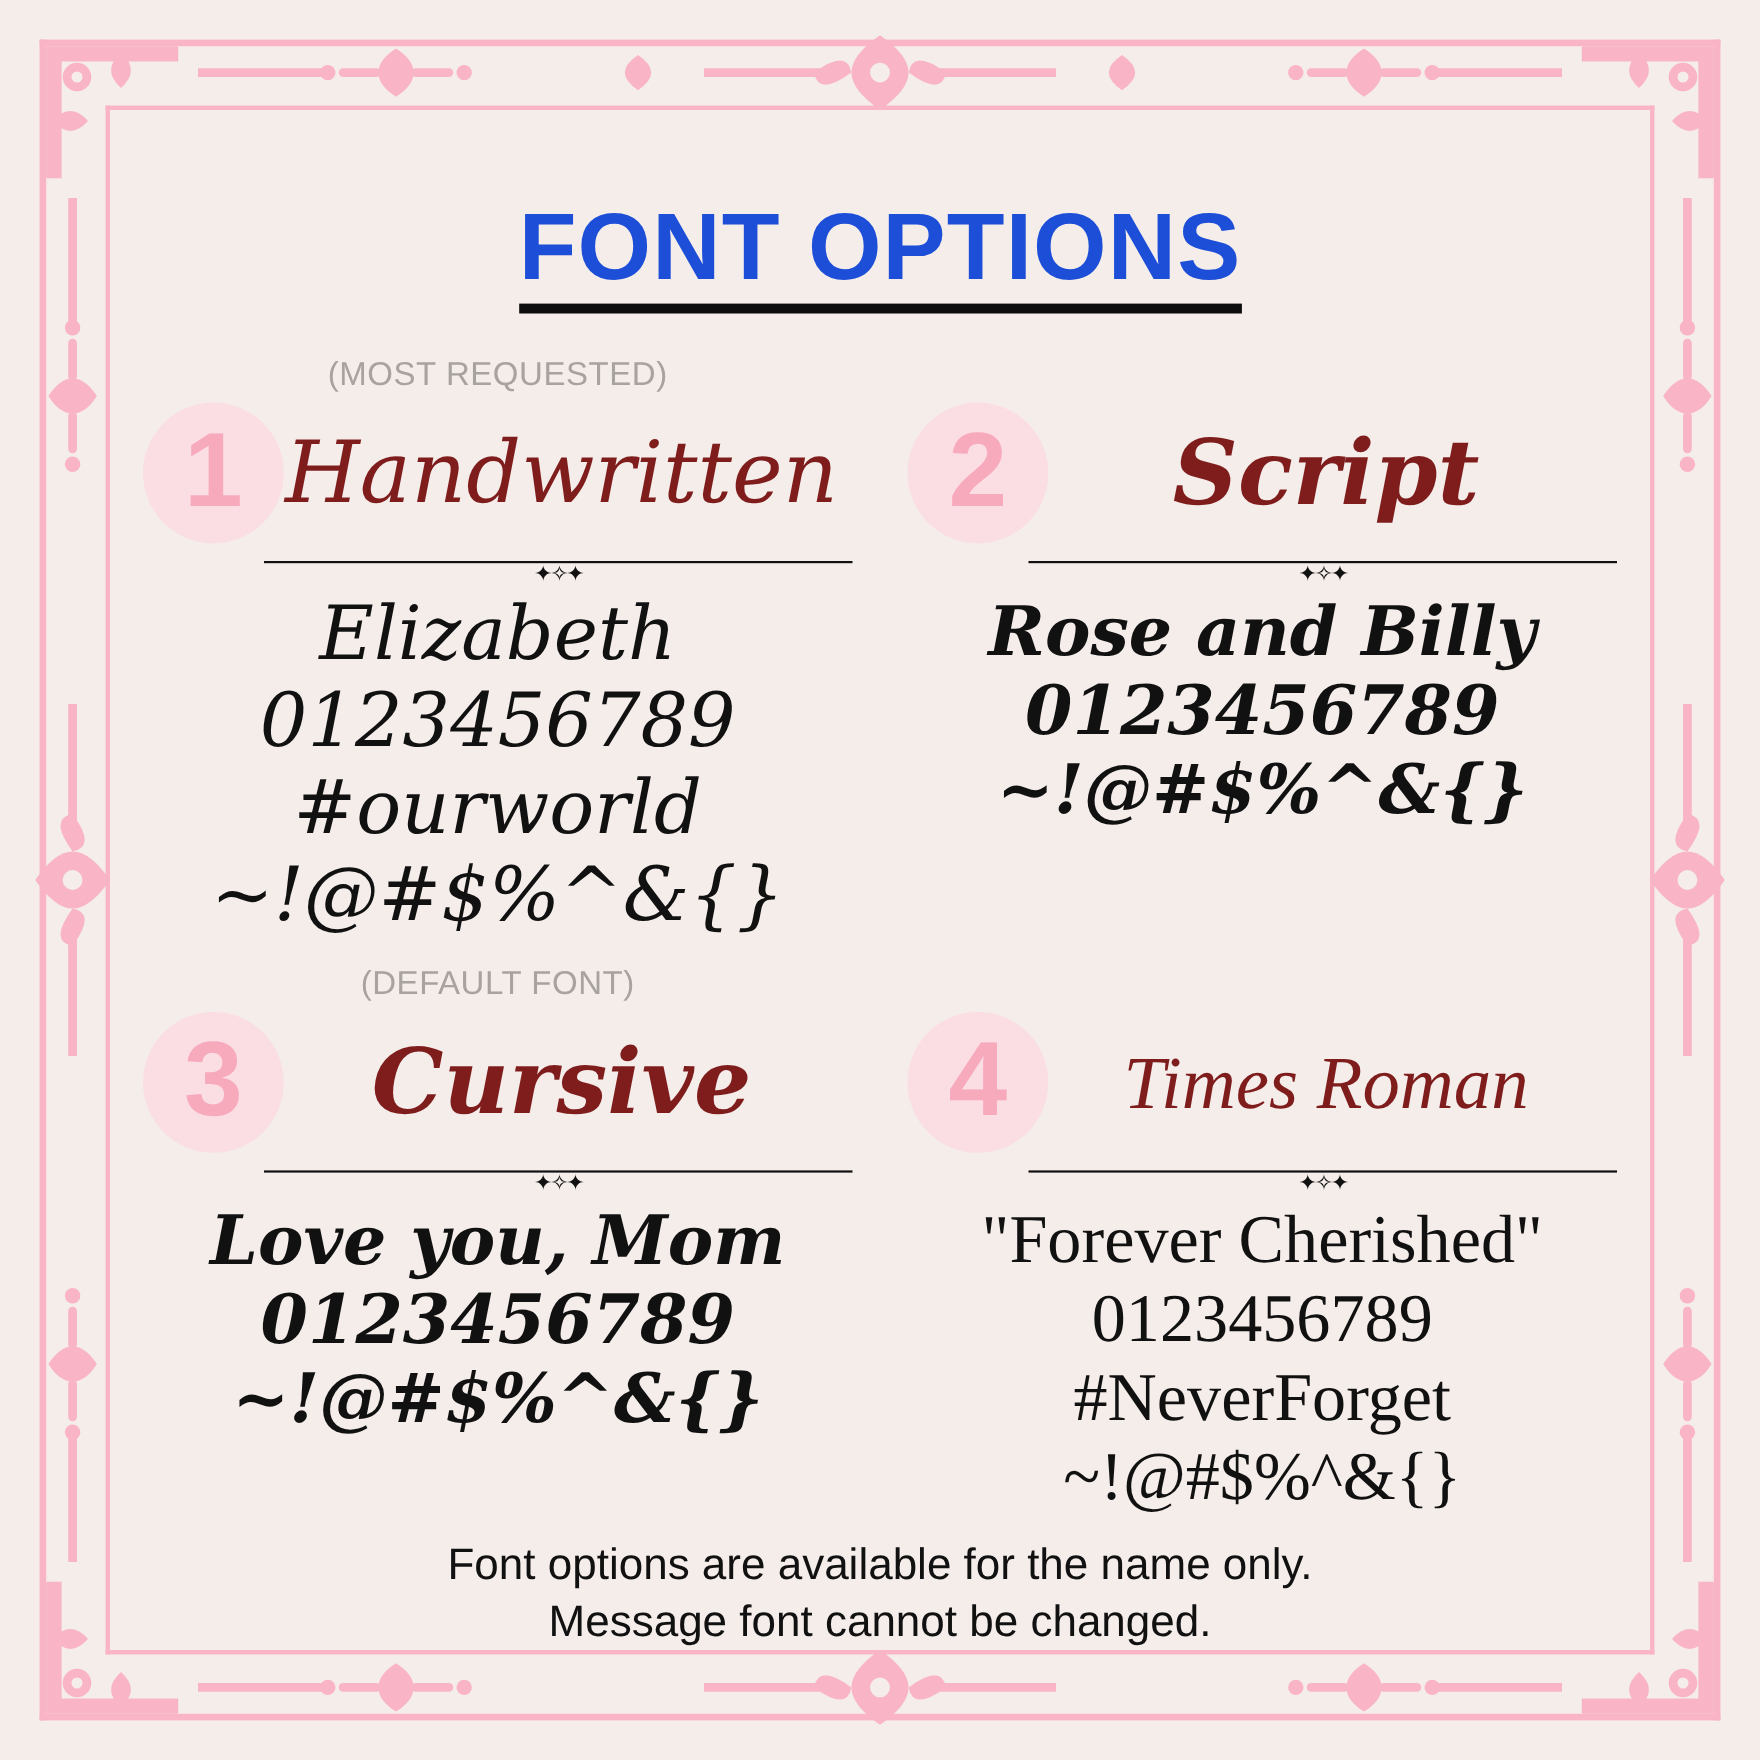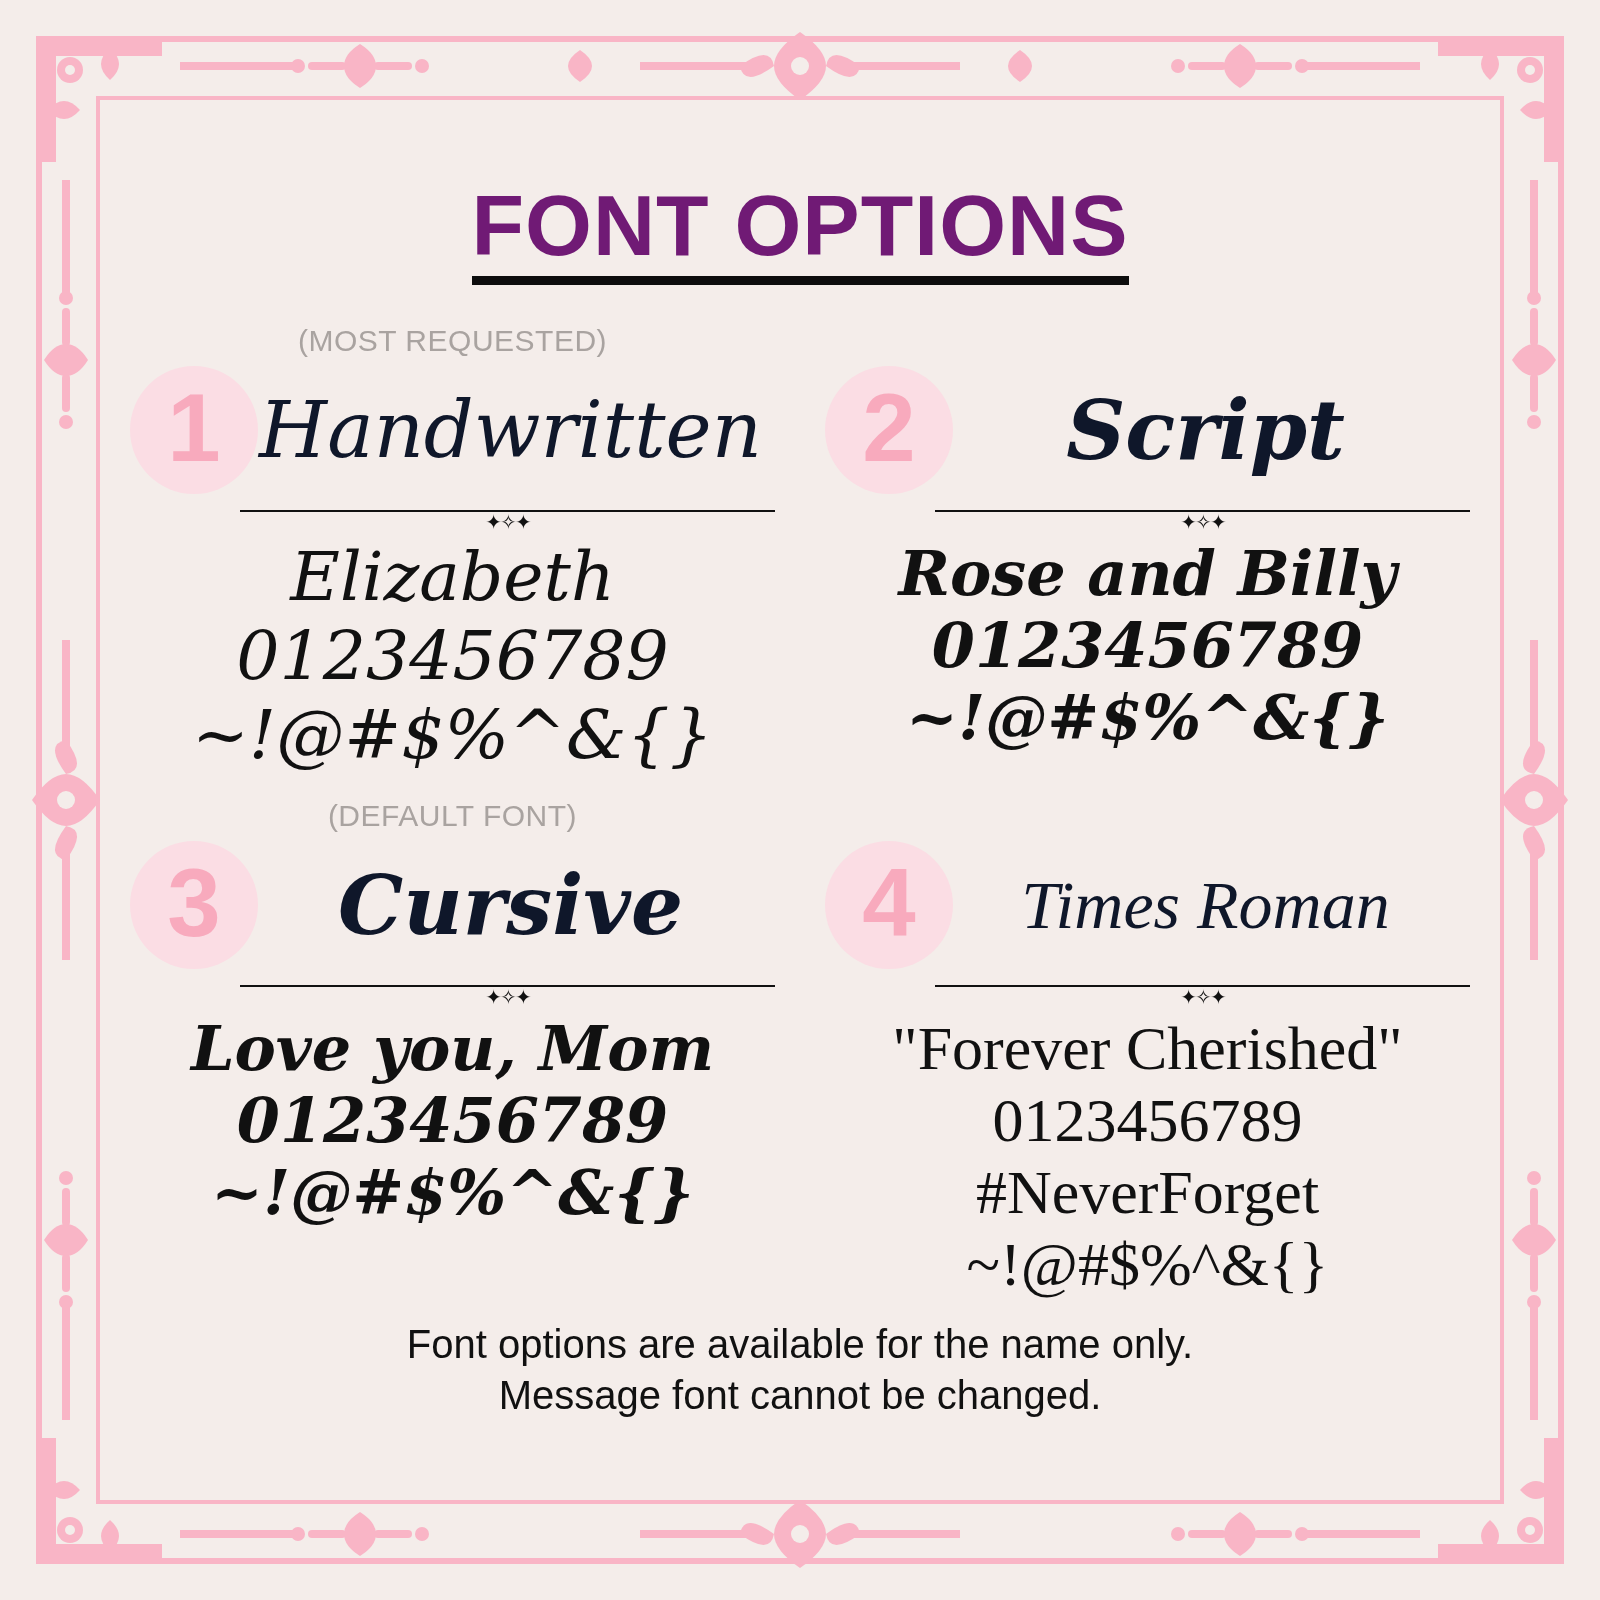--- a/index.html
+++ b/index.html
@@ -43,21 +43,21 @@
   .title-wrap {
     text-align: center;
     padding-top: 90px;
   }
   .title {
     display: inline-block;
     font-family: "Liberation Sans", sans-serif;
     font-weight: bold;
     font-size: 86px;
     letter-spacing: 1px;
-    color: #701a75;
+    color: #1d4ed8;
     border-bottom: 9px solid #0d0d0d;
     padding-bottom: 6px;
     line-height: 1.05;
   }
 
   .grid {
     margin-top: 33px;
     display: grid;
     grid-template-columns: 1fr 1fr;
     grid-template-rows: auto auto;
@@ -114,21 +114,21 @@
   .head-label {
     position: relative;
     z-index: 2;
     margin-left: 128px;
     width: calc(100% - 140px);
     text-align: center;
     padding-bottom: 6px;
   }
   .head-label .name {
     display: block;
-    color: #0f172a;
+    color: #7f1d1d;
     line-height: 1;
     white-space: nowrap;
   }
 
   
   .f-hand  { font-family: "DejaVu Serif", serif; font-style: italic; font-weight: 400; font-size: 78px; }
   .f-script{ font-family: "DejaVu Serif", serif; font-style: italic; font-weight: 700; font-size: 82px; }
   .f-curs  { font-family: "DejaVu Serif", serif; font-style: italic; font-weight: 700; font-size: 82px; }
   .f-times { font-family: "Liberation Serif", serif; font-weight: 400; font-size: 68px; font-style: italic; }
 
@@ -364,20 +364,21 @@
           <div class="head-label">
             <span class="name f-hand">Handwritten</span>
           </div>
         </div>
         <div class="rule">
           <span class="orn">✦✧✦</span>
         </div>
         <div class="samples s-hand">
           <span class="line">Elizabeth</span>
           <span class="line">0123456789</span>
+          <span class="line">#ourworld</span>
           <span class="line">~!@#$%^&amp;{}</span>
         </div>
       </div>
 
       <div class="option">
 
         <div class="head-row">
           <div class="numcircle">
             <span>2</span>
           </div>

